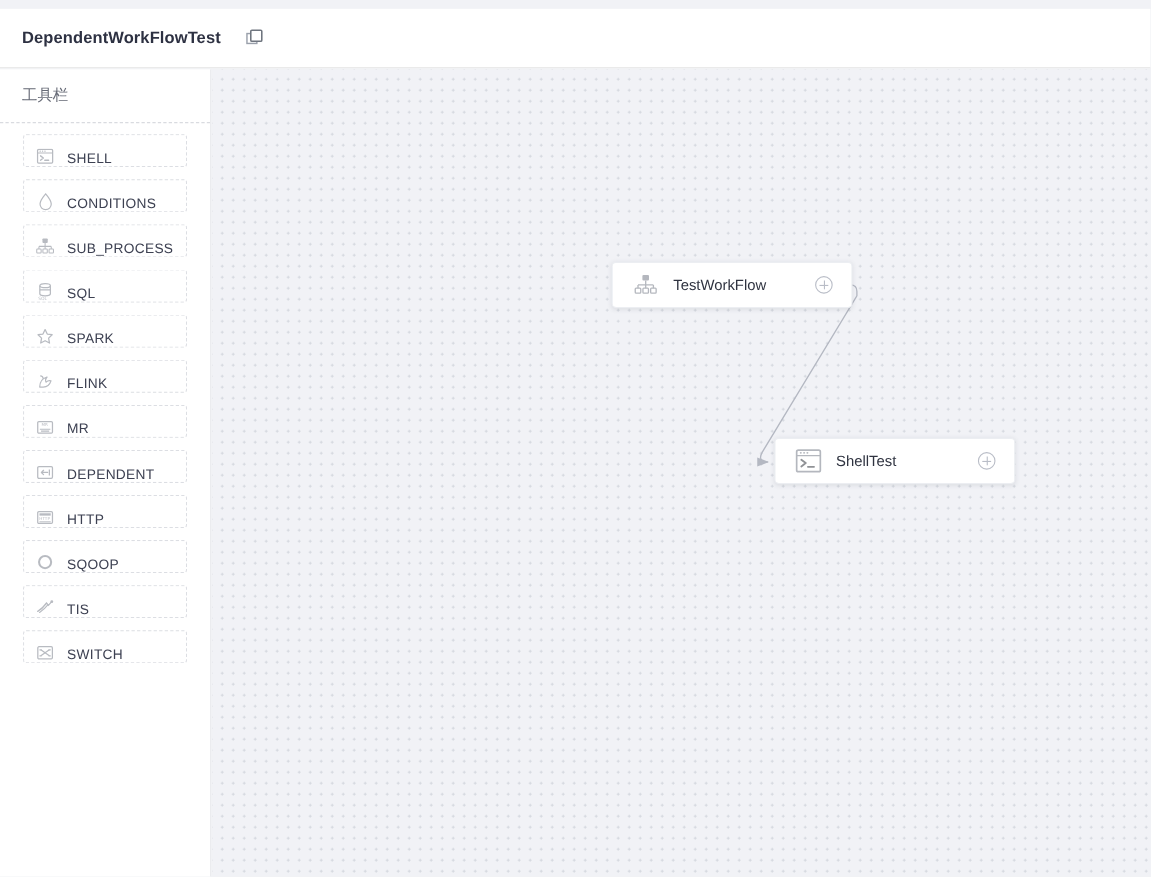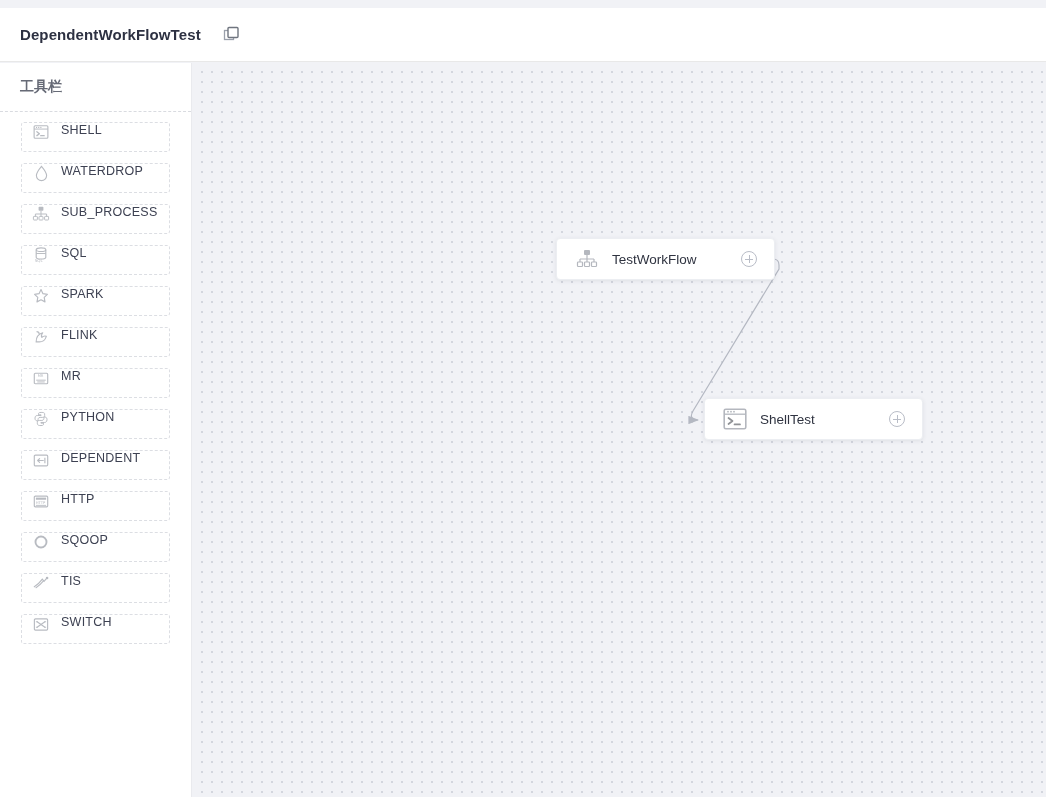--- a/index.html
+++ b/index.html
@@ -40,34 +40,34 @@
   
   .sidebar {
     position: absolute; left: 0; top: 63px; width: 192px; height: 734px;
     background: #ffffff;
     border-right: 1px solid #e9eaee;
     overflow: hidden;
   }
   .sidebar-header {
     height: 48px; display: flex; align-items: center;
     padding-left: 20px;
-    font-size: 14px; color: #666a76; font-weight: bold;
+    font-size: 14px; color: #666a76;
   }
   .sidebar-divider {
     margin: 0 0 0 0; height: 0;
     border-top: 1px dashed #d9dbe0;
   }
   .sidebar-list { padding: 10px 0 0 0; }
   .sidebar-item {
     margin: 0 21px 11px 21px;
     height: 30px;
     border: 1px dashed #dcdee3;
     border-radius: 3px;
     background: #fff;
-    display: flex; align-items: flex-start;
+    display: flex; align-items: flex-end;
     padding-left: 10px;
     cursor: move;
   }
   .item-icon {
     width: 18px; height: 18px; flex: 0 0 18px;
     display: flex; align-items: center; justify-content: center;
     opacity: .62;
   }
   .item-label {
     margin-left: 11px;
@@ -158,21 +158,21 @@
             </svg>
           </span>
           <span class="item-label">SHELL</span>
         </div>
         <div class="sidebar-item">
           <span class="item-icon">
             <svg width="15" height="17" viewBox="0 0 16 20">
               <path d="M8 1.5 C8 1.5 2 8.6 2 12.4 a6 6 0 0 0 12 0 C14 8.6 8 1.5 8 1.5 z" fill="none" stroke="#8d929c" stroke-width="1.3"></path>
             </svg>
           </span>
-          <span class="item-label">WATERDROP</span>
+          <span class="item-label">CONDITIONS</span>
         </div>
         <div class="sidebar-item">
           <span class="item-icon">
             <svg width="18" height="16" viewBox="0 0 22 20">
               <rect x="8" y="1" width="6" height="5" rx="1" fill="#8d929c"></rect>
               <path d="M11 6 L11 10 M4 10 L18 10 M4 10 L4 13 M11 10 L11 13 M18 10 L18 13" stroke="#8d929c" stroke-width="1.2" fill="none"></path>
               <rect x="1.5" y="13" width="5" height="4.5" rx=".8" fill="none" stroke="#8d929c" stroke-width="1.2"></rect>
               <rect x="8.5" y="13" width="5" height="4.5" rx=".8" fill="none" stroke="#8d929c" stroke-width="1.2"></rect>
               <rect x="15.5" y="13" width="5" height="4.5" rx=".8" fill="none" stroke="#8d929c" stroke-width="1.2"></rect>
             </svg>
@@ -210,29 +210,20 @@
         <div class="sidebar-item">
           <span class="item-icon">
             <svg width="16" height="15" viewBox="0 0 18 17">
               <rect x="1.4" y="2.6" width="15.2" height="11.8" rx="1.2" fill="none" stroke="#8d929c" stroke-width="1.3"></rect>
               <text x="5.2" y="7.3" font-family="DejaVu Sans, sans-serif" font-size="4.2" fill="#8d929c">MR</text>
               <line x1="3.6" y1="10.4" x2="14.4" y2="10.4" stroke="#8d929c" stroke-width="1.1"></line>
               <line x1="4.8" y1="12.4" x2="13.2" y2="12.4" stroke="#8d929c" stroke-width="1.1"></line>
             </svg>
           </span>
           <span class="item-label">MR</span>
-        </div>
-        <div class="sidebar-item">
-          <span class="item-icon">
-            <svg width="16" height="16" viewBox="0 0 18 18">
-              <path d="M9 1.6 c-3 0-2.8 1.3-2.8 1.3 l0 1.4 h2.9 v.8 H4.9 S2.2 4.8 2.2 8 c0 3.2 2.4 3.1 2.4 3.1 h1.1 V9.6 s-.1-2.4 2.3-2.4 h2.9 s2.2 0 2.2-2.1 V3.3 s.3-1.7-3.1-1.7 z" fill="none" stroke="#8d929c" stroke-width="1.1"></path>
-              <path d="M9 16.4 c3 0 2.8-1.3 2.8-1.3 l0-1.4 H8.9 v-.8 h4.2 s2.7.1 2.7-3.1 c0-3.2-2.4-3.1-2.4-3.1 h-1.1 v1.5 s.1 2.4-2.3 2.4 H7.1 s-2.2 0-2.2 2.1 v1.8 s-.3 1.9 4.1 1.9 z" fill="none" stroke="#8d929c" stroke-width="1.1"></path>
-            </svg>
-          </span>
-          <span class="item-label">PYTHON</span>
         </div>
         <div class="sidebar-item">
           <span class="item-icon">
             <svg width="16" height="15" viewBox="0 0 18 17">
               <rect x="1.4" y="2.4" width="15.2" height="12.2" rx="1.3" fill="none" stroke="#8d929c" stroke-width="1.3"></rect>
               <path d="M11.6 8.5 H5.2 M7.4 6.3 L5.2 8.5 L7.4 10.7" fill="none" stroke="#8d929c" stroke-width="1.3" stroke-linecap="round" stroke-linejoin="round"></path>
               <line x1="13.4" y1="5.4" x2="13.4" y2="11.6" stroke="#8d929c" stroke-width="1.3"></line>
             </svg>
           </span>
           <span class="item-label">DEPENDENT</span>

